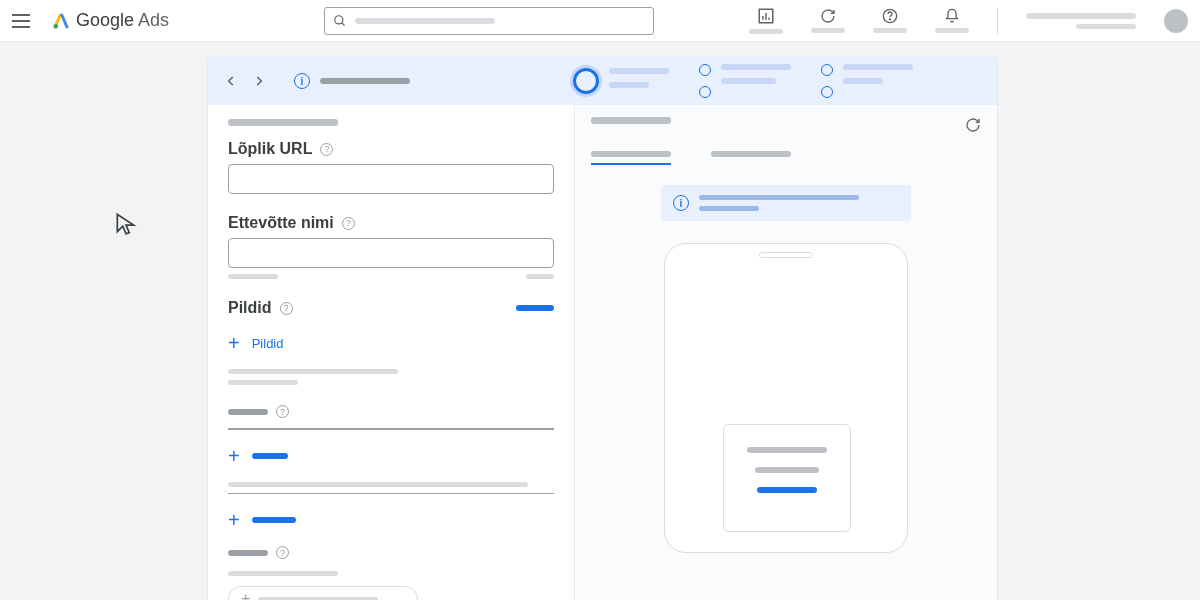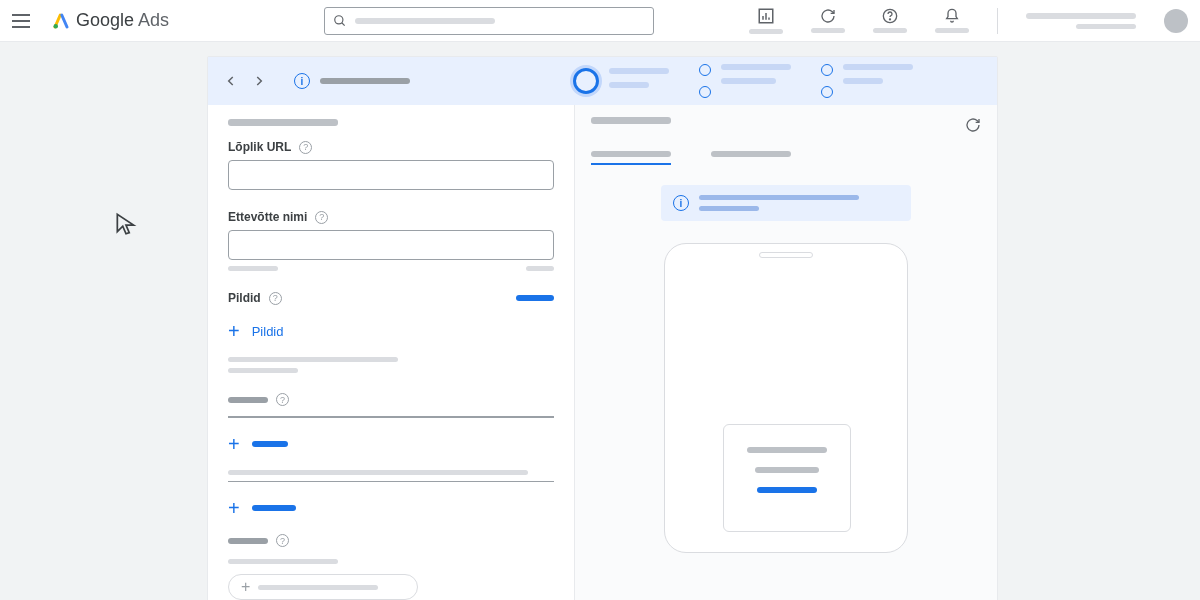--- a/index.html
+++ b/index.html
@@ -39,21 +39,21 @@
   .step-lines { display:flex; flex-direction:column; gap:8px; }
   .step-stack { display:flex; flex-direction:column; gap:10px; align-items:center; }
 
   
   .body-split { display:flex; }
   .left-col { width:367px; padding:14px 20px 30px 20px; border-right:1px solid #e8eaed; }
   .right-col { flex:1; padding:12px 16px; position:relative; background:#fafbfc; }
 
   .sec-title-ph { height:7px; width:110px; background:#bdc1c6; border-radius:3px; margin-bottom:14px; }
   .lbl-row { display:flex; align-items:center; gap:8px; margin-bottom:6px; }
-  .lbl { font-size:12px; color:#3c4043; font-weight:700; }
+  .lbl { font-size:16px; color:#3c4043; font-weight:700; }
   .help { width:13px; height:13px; border:1px solid #9aa0a6; border-radius:50%; display:flex; align-items:center; justify-content:center; font-size:9px; color:#9aa0a6; }
   .text-input { width:100%; height:30px; border:1px solid #9aa0a6; border-radius:4px; background:#fff; }
   .under-row { display:flex; justify-content:space-between; margin-top:6px; }
   .under-ph { height:5px; background:#dadce0; border-radius:3px; }
   .gap { height:20px; }
   .gap-sm { height:10px; }
 
   .sub-head-row { display:flex; align-items:center; justify-content:space-between; }
   .blue-link-ph { height:6px; width:38px; background:#1a73e8; border-radius:3px; }
 

